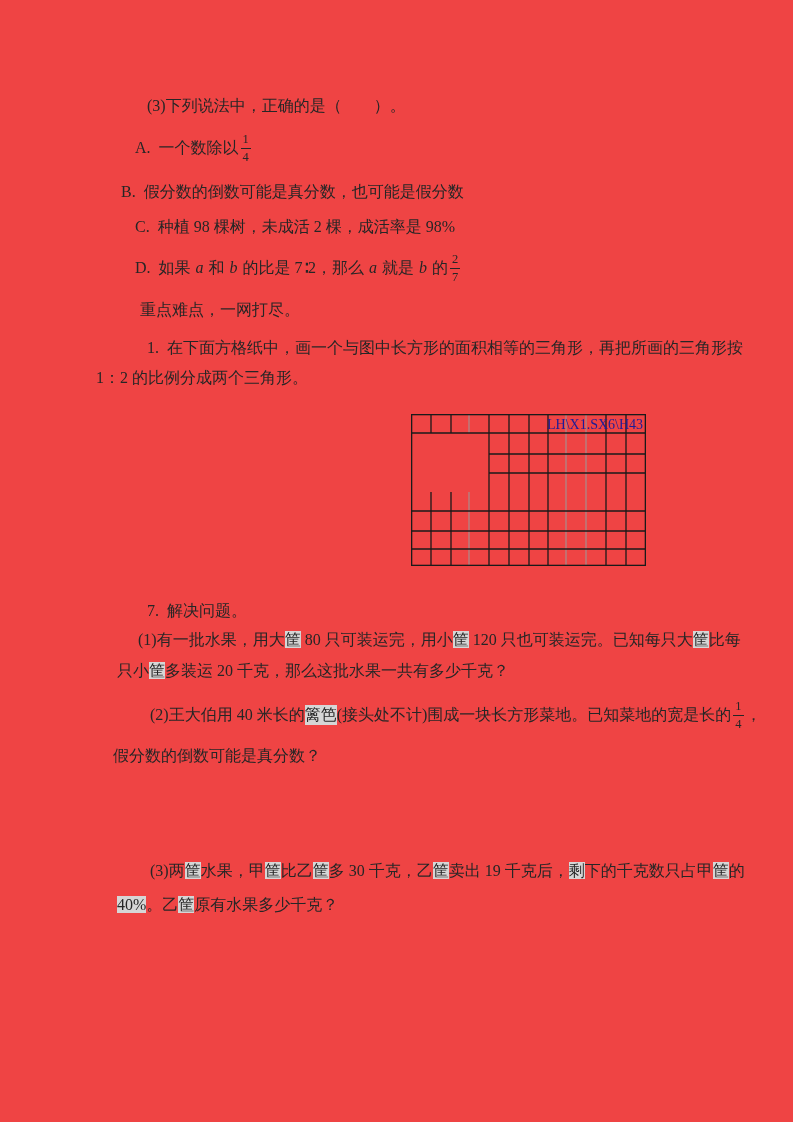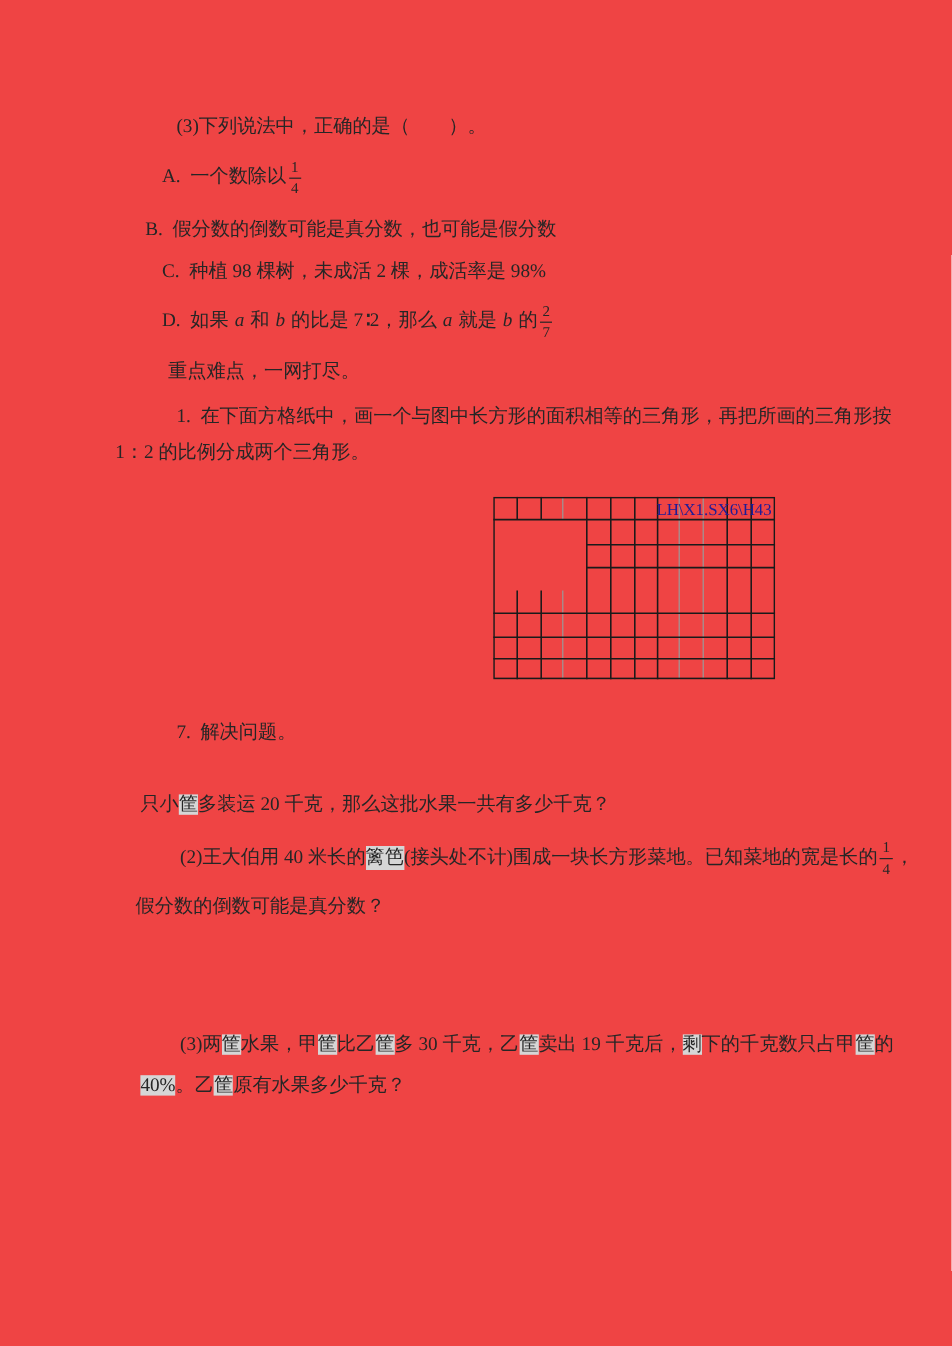--- a/index.html
+++ b/index.html
@@ -71,20 +71,21 @@
         <line x1="137" y1="0" x2="137" y2="152" stroke="#1a1a1a" stroke-width="1.3"></line>
         <line x1="195" y1="0" x2="195" y2="152" stroke="#1a1a1a" stroke-width="1.3"></line>
         <line x1="215" y1="0" x2="215" y2="152" stroke="#1a1a1a" stroke-width="1.3"></line>
         <rect x="0.65" y="0.65" width="233.7" height="150.7" fill="none" stroke="#1a1a1a" stroke-width="1.3"></rect>
         <text x="136" y="15" fill="#1c1c99" font-size="14" font-family="&quot;Liberation Serif&quot;,&quot;DejaVu Serif&quot;,serif" data-name="grid-watermark-text">LH\X1.SX6\H43</text>
       </svg>
   </div>
 
   <div class="line" data-name="q4-header"><span>7.  解决问题。</span></div>
 
+  <div class="line" data-name="q41-line1"><span>(1)有一批水果，用大</span><span class="hl">筐</span><span> 80 只可装运完，用小</span><span class="hl">筐</span><span> 120 只也可装运完。已知每只大</span><span class="hl">筐</span><span>比每</span></div>
   <div class="line" data-name="q41-line2"><span>只小</span><span class="hl">筐</span><span>多装运 20 千克，那么这批水果一共有多少千克？</span></div>
 
   <div class="line flexline" data-name="q42-line1"><span>(2)王大伯用 40 米长的</span><span class="hl">篱笆</span><span>(接头处不计)围成一块长方形菜地。已知菜地的宽是长的</span><span class="frac" data-name="fraction"><span class="fn">1</span><span class="fd">4</span></span><span>，</span></div>
   <div class="line" data-name="q42-line2"><span>假分数的倒数可能是真分数？</span></div>
 
   <div class="line" data-name="q43-line1"><span>(3)两</span><span class="hl">筐</span><span>水果，甲</span><span class="hl">筐</span><span>比乙</span><span class="hl">筐</span><span>多 30 千克，乙</span><span class="hl">筐</span><span>卖出 19 千克后，</span><span class="hl">剩</span><span>下的千克数只占甲</span><span class="hl">筐</span><span>的</span></div>
   <div class="line" data-name="q43-line2"><span class="hl">40%</span><span>。乙</span><span class="hl">筐</span><span>原有水果多少千克？</span></div>
 
 </div>
 

